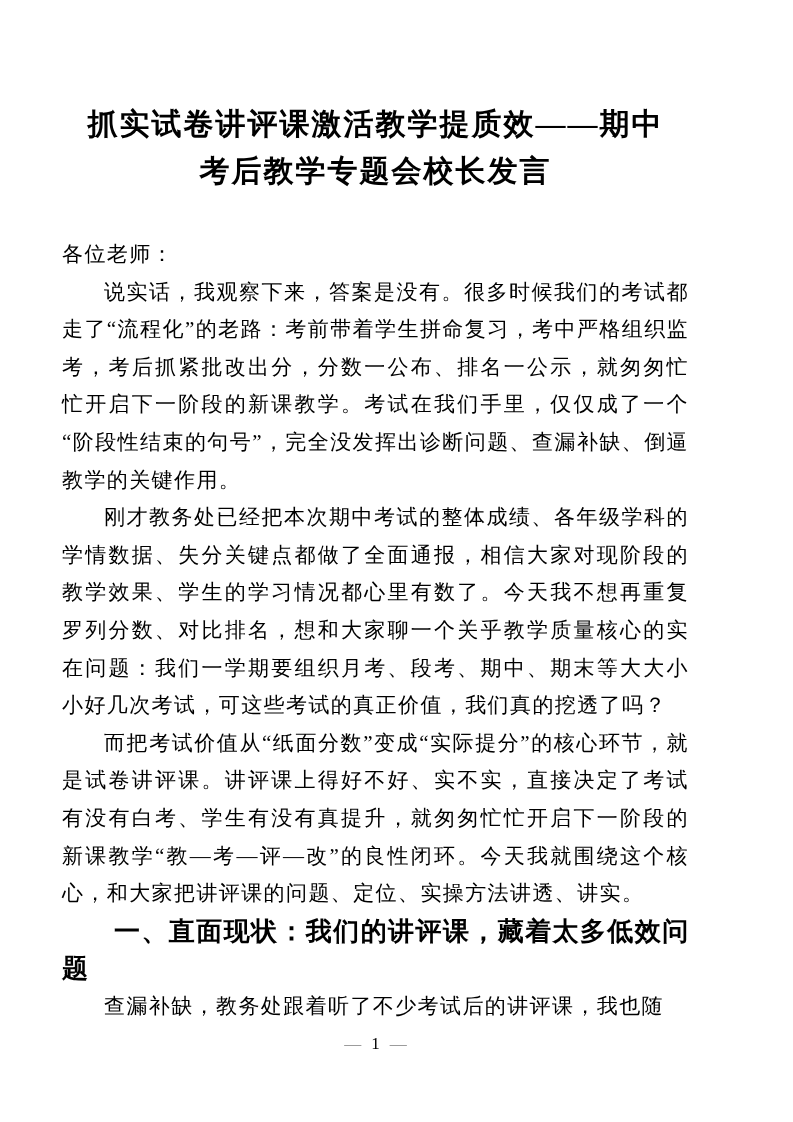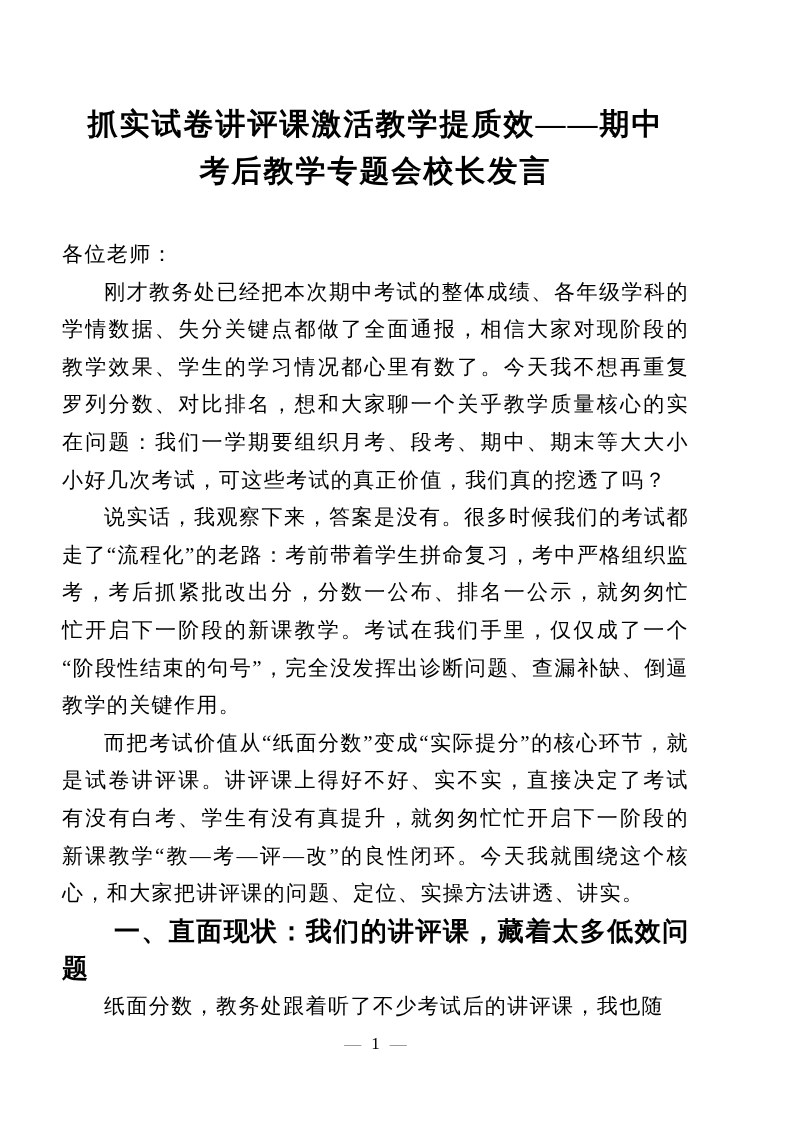--- a/index.html
+++ b/index.html
@@ -65,24 +65,24 @@
 </style>
 </head>
 <body>
 
 <div class="page">
 
   <div class="doc-title">抓实试卷讲评课激活教学提质效——期中考后教学专题会校长发言</div>
 
   <div class="body-text">
     <p>各位老师：</p>
+    <p class="indent">说实话，我观察下来，答案是没有。很多时候我们的考试都走了“流程化”的老路：考前带着学生拼命复习，考中严格组织监考，考后抓紧批改出分，分数一公布、排名一公示，就匆匆忙忙开启下一阶段的新课教学。考试在我们手里，仅仅成了一个“阶段性结束的句号”，完全没发挥出诊断问题、查漏补缺、倒逼教学的关键作用。</p>
     <p class="indent">刚才教务处已经把本次期中考试的整体成绩、各年级学科的学情数据、失分关键点都做了全面通报，相信大家对现阶段的教学效果、学生的学习情况都心里有数了。今天我不想再重复罗列分数、对比排名，想和大家聊一个关乎教学质量核心的实在问题：我们一学期要组织月考、段考、期中、期末等大大小小好几次考试，可这些考试的真正价值，我们真的挖透了吗？</p>
-    <p class="indent">说实话，我观察下来，答案是没有。很多时候我们的考试都走了“流程化”的老路：考前带着学生拼命复习，考中严格组织监考，考后抓紧批改出分，分数一公布、排名一公示，就匆匆忙忙开启下一阶段的新课教学。考试在我们手里，仅仅成了一个“阶段性结束的句号”，完全没发挥出诊断问题、查漏补缺、倒逼教学的关键作用。</p>
     <p class="indent">而把考试价值从“纸面分数”变成“实际提分”的核心环节，就是试卷讲评课。讲评课上得好不好、实不实，直接决定了考试有没有白考、学生有没有真提升，就匆匆忙忙开启下一阶段的新课教学“教—考—评—改”的良性闭环。今天我就围绕这个核心，和大家把讲评课的问题、定位、实操方法讲透、讲实。</p>
     <p class="section-heading">一、直面现状：我们的讲评课，藏着太多低效问题</p>
-    <p class="indent">纸面分数，教务处跟着听了不少考试后的讲评课，我也随</p>
+    <p class="indent">查漏补缺，教务处跟着听了不少考试后的讲评课，我也随</p>
   </div>
 
   <div class="page-footer">
     <span class="footer-dash">—</span><span>1</span><span class="footer-dash">—</span>
   </div>
 
 </div>
 
 </body></html>

